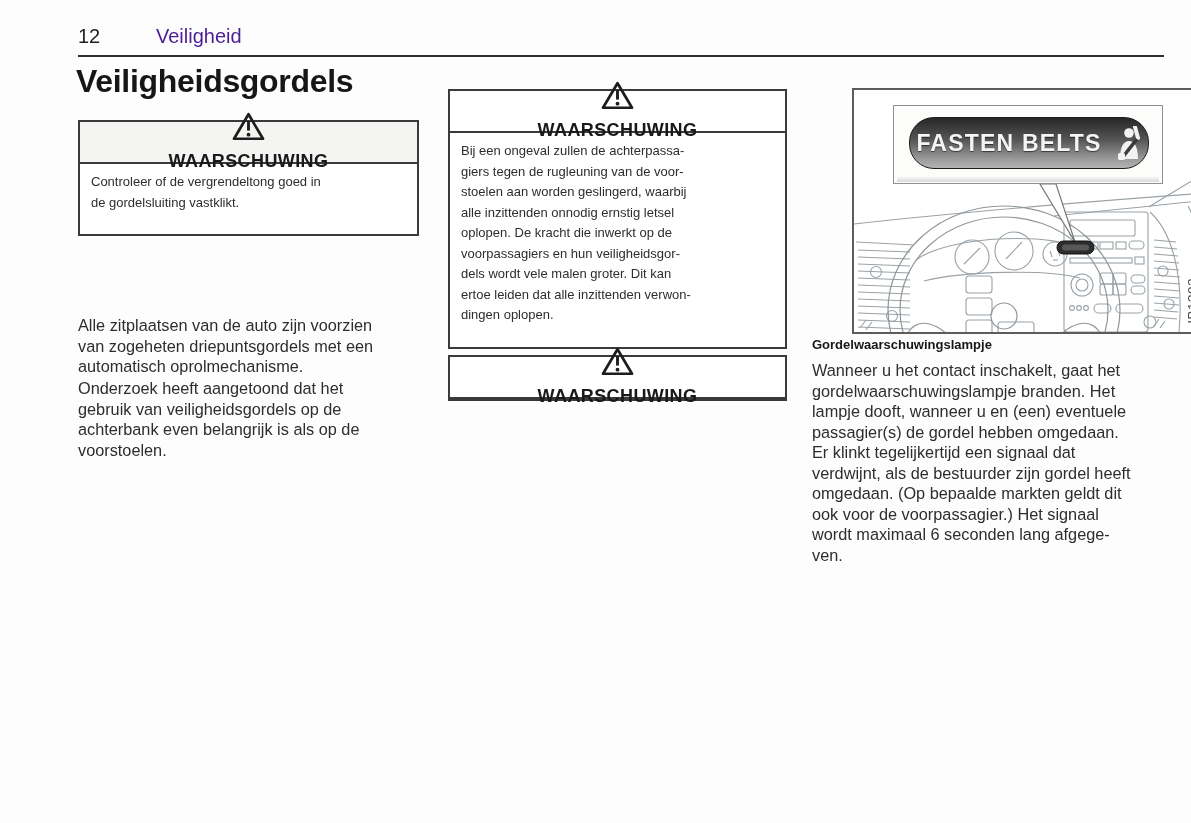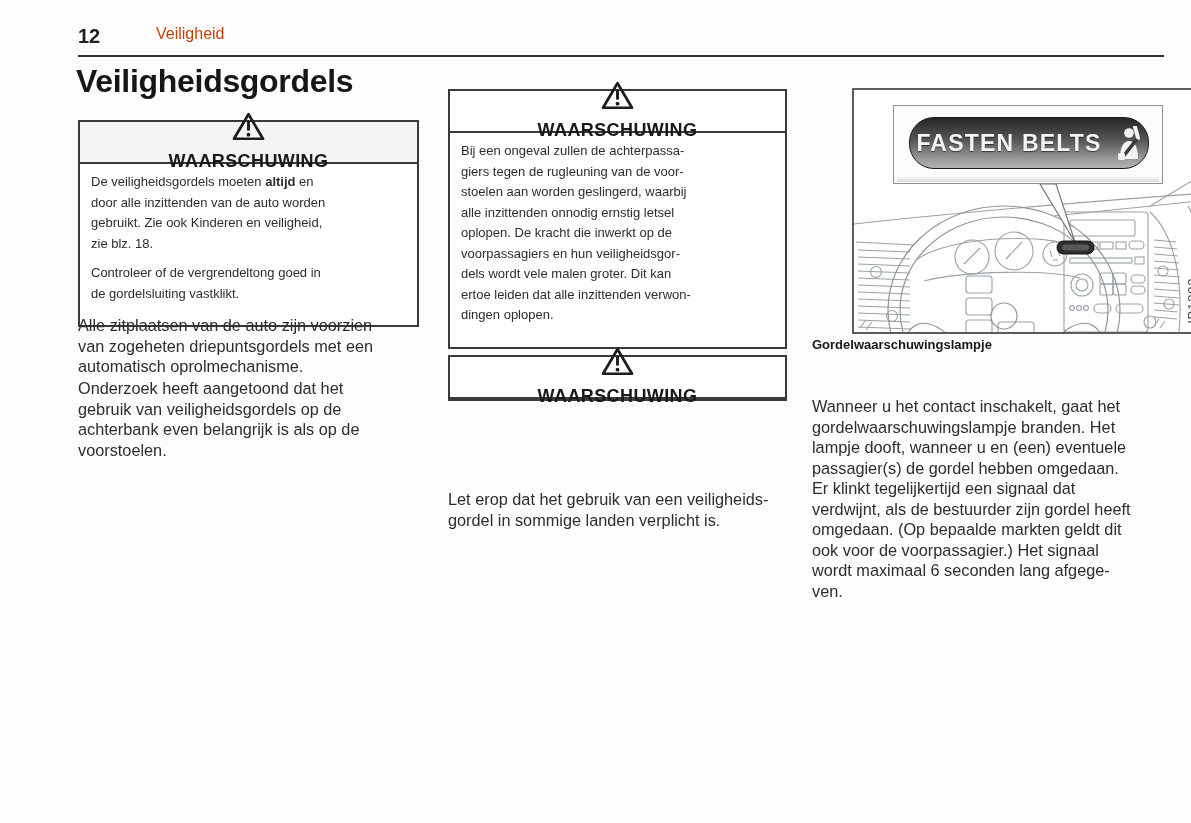--- a/index.html
+++ b/index.html
@@ -1,22 +1,22 @@
 <!DOCTYPE html>
 <html><head>
 <meta charset="utf-8">
 <style>
   html,body{margin:0;padding:0;background:#e9e9e9;}
   .page{position:relative;width:1191px;height:823px;background:#fdfdfd;
         font-family:"Liberation Sans",sans-serif;color:#2d2d2d;overflow:hidden;}
   .abs{position:absolute;}
 
   
-  .hdr-num{left:78px;top:25px;font-size:20px;color:#1f1f1f;font-weight:bold;}
-  .hdr-ch{left:156px;top:25px;font-size:16px;color:#c2410c;}
+  .hdr-num{left:78px;top:25px;font-size:20px;color:#1f1f1f;}
+  .hdr-ch{left:156px;top:25px;font-size:20px;color:#4c1d95;}
   .rule{left:78px;top:55px;width:1086px;height:2px;background:#2f2f2f;}
   .title{left:76px;top:63px;font-size:32px;font-weight:bold;color:#161616;letter-spacing:-0.3px;text-align:center;}
 
   
   .wbox{background:#ffffff;border:2px solid #3a3a3a;}
   .wb1{left:78px;top:120px;width:337px;}
   .wb2{left:448px;top:89px;width:335px;}
   .wb3{left:448px;top:355px;width:335px;}
   .whead{display:flex;align-items:center;justify-content:center;gap:10px;height:40px;
          border-bottom:2px solid #3a3a3a;font-weight:bold;font-size:18px;
@@ -44,21 +44,21 @@
         background:linear-gradient(180deg,#262626 0%,#575757 45%,#9a9a9a 82%,#b4b4b4 100%);
         border:1px solid #1c1c1c;display:flex;align-items:center;justify-content:center;gap:13px;}
   .pill-text{color:#f4f4f4;font-weight:bold;font-size:23px;letter-spacing:1.2px;
         text-shadow:0 1px 1px rgba(0,0,0,0.55);}
   .belt-ic{width:27px;height:35px;flex:0 0 auto;}
   .ibcode{position:absolute;right:6px;bottom:8px;writing-mode:vertical-rl;transform:rotate(180deg);
         font-size:13.5px;color:#4a4a4a;letter-spacing:.5px;z-index:2;}
 
   
   .rhead{left:812px;top:337px;font-size:13px;font-weight:bold;color:#161616;}
-  .rbody{left:812px;top:360px;width:348px;margin-top:36px;}
+  .rbody{left:812px;top:360px;width:348px;}
 </style>
 </head>
 <body>
 
 <div class="page">
 
   <div class="abs hdr-num">12</div>
   <div class="abs hdr-ch">Veiligheid</div>
   <div class="abs rule"></div>
   <div class="abs title">Veiligheidsgordels</div>
@@ -66,24 +66,20 @@
   <div class="abs wbox wb1">
     <div class="whead">
       <svg class="tri" viewBox="0 0 36 32">
         <path d="M18 2.5 L34 29.5 L2 29.5 Z" fill="none" stroke="#1d1d1d" stroke-width="3" stroke-linejoin="round"></path>
         <rect x="16.4" y="10" width="3.2" height="10.5" fill="#1d1d1d"></rect>
         <circle cx="18" cy="25" r="2.1" fill="#1d1d1d"></circle>
       </svg>
       <span>WAARSCHUWING</span>
     </div>
     <div class="wbody">
-      <p><span>De veiligheidsgordels moeten </span><b>altijd</b><span> en
-door alle inzittenden van de auto worden
-gebruikt. Zie ook Kinderen en veiligheid,
-zie blz. 18.</span></p>
       <p>Controleer of de vergrendeltong goed in
 de gordelsluiting vastklikt.</p>
     </div>
   </div>
 
   <div class="abs col-text lp2">Onderzoek heeft aangetoond dat het
 gebruik van veiligheidsgordels op de
 achterbank even belangrijk is als op de
 voorstoelen.</div>
   <div class="abs col-text lp1">Alle zitplaatsen van de auto zijn voorzien
@@ -116,22 +112,20 @@
     <div class="whead">
       <svg class="tri" viewBox="0 0 36 32">
         <path d="M18 2.5 L34 29.5 L2 29.5 Z" fill="none" stroke="#1d1d1d" stroke-width="3" stroke-linejoin="round"></path>
         <rect x="16.4" y="10" width="3.2" height="10.5" fill="#1d1d1d"></rect>
         <circle cx="18" cy="25" r="2.1" fill="#1d1d1d"></circle>
       </svg>
       <span>WAARSCHUWING</span>
     </div>
   </div>
 
-  <div class="abs col-text mnote">Let erop dat het gebruik van een veiligheids-
-gordel in sommige landen verplicht is.</div>
 
   <div class="abs frame">
 
     <svg class="dash-svg" viewBox="0 0 352 242">
       <g fill="none" stroke="#9aa2a7" stroke-width="1.1">
 
         <path d="M0 134 C 90 124, 230 112, 352 103"></path>
         <path d="M200 126 C 268 119, 330 113, 352 110"></path>
         <path d="M352 82 C 332 95, 310 107, 295 117"></path>
 

